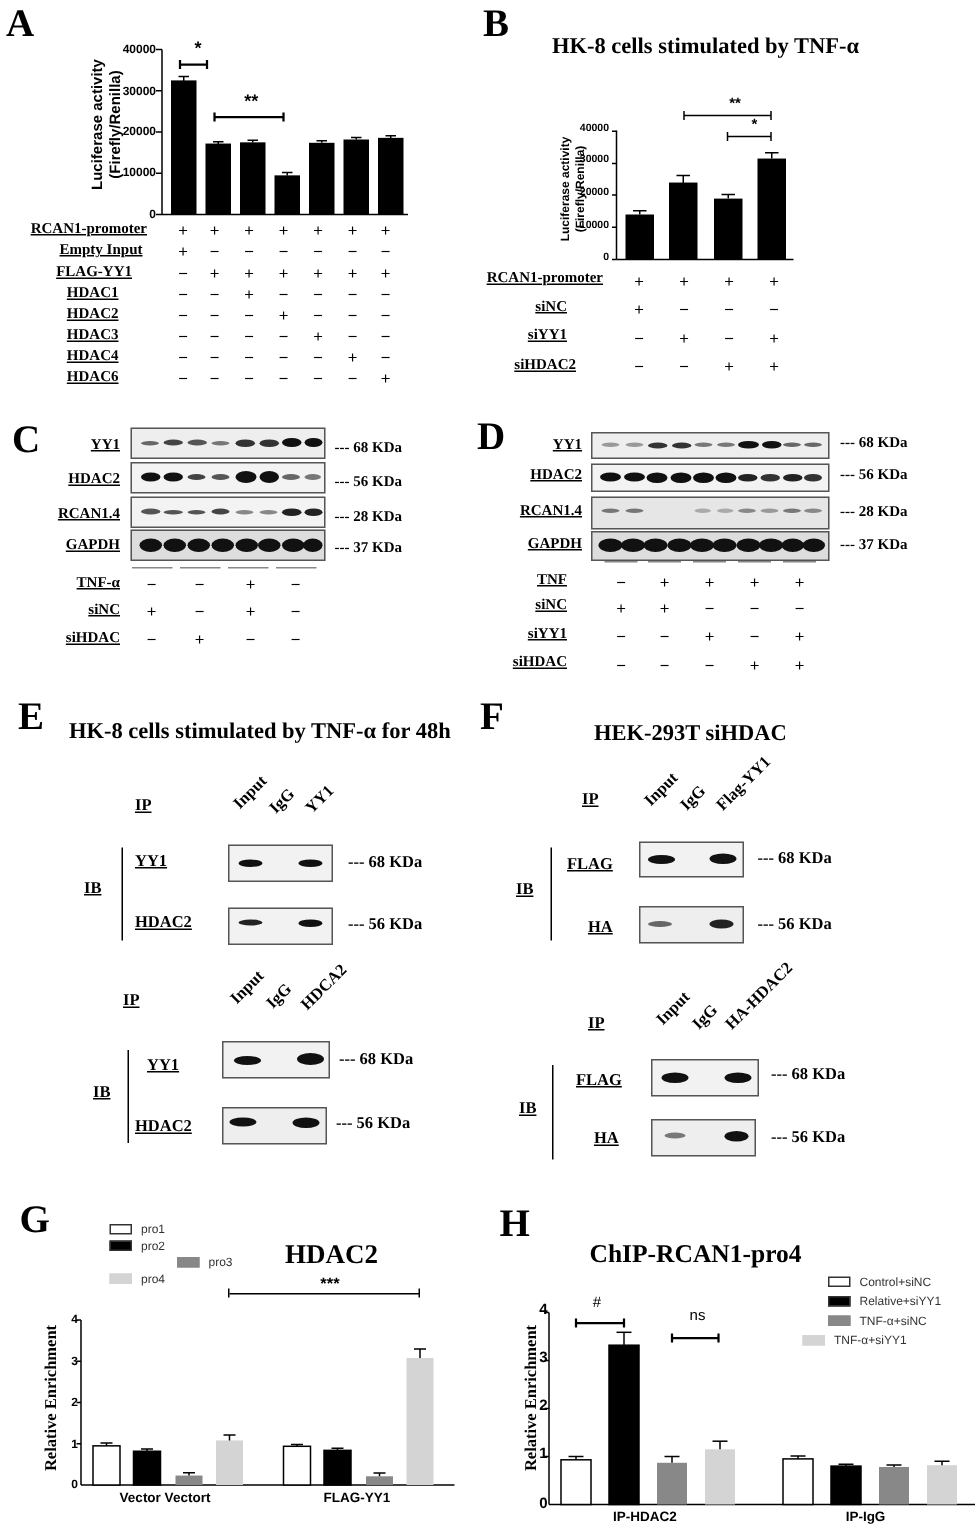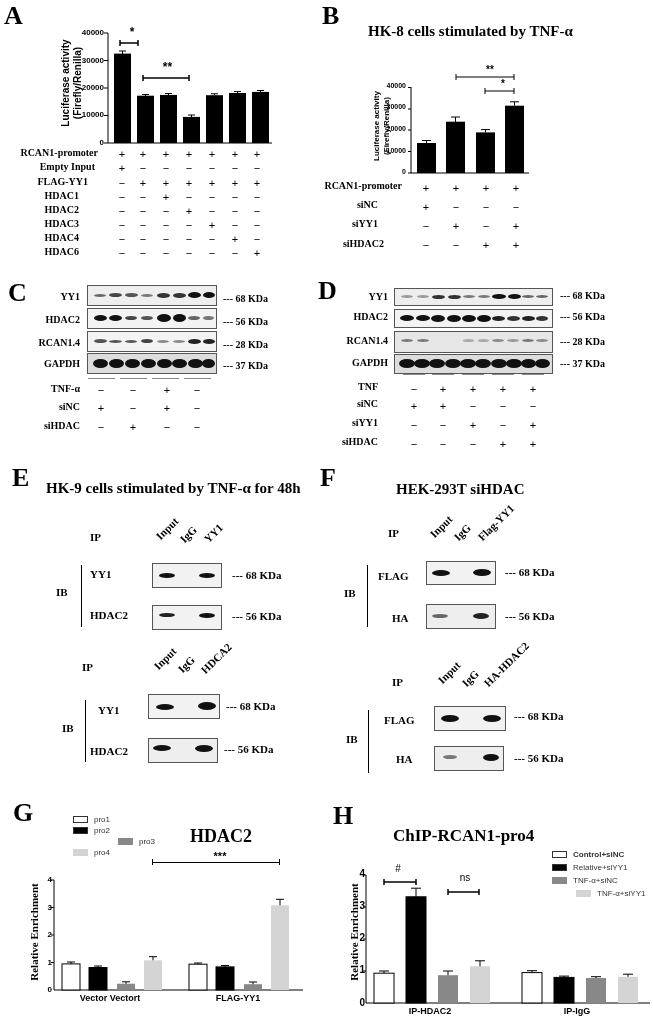--- a/index.html
+++ b/index.html
@@ -1,20 +1,20 @@
 <!DOCTYPE html>
 <html><head>
 <meta charset="utf-8">
 <style>
   html, body { margin:0; padding:0; background:#fff; }
   body { width:653px; height:1020px; position:relative; overflow:hidden; font-family:"Liberation Serif", serif; color:#000; }
   .abs { position:absolute; }
   .plabel { position:absolute; font-family:"Liberation Serif", serif; font-weight:bold; font-size:26px; line-height:26px; }
   .title { position:absolute; font-family:"Liberation Serif", serif; font-weight:bold; font-size:15px; white-space:nowrap; }
-  .rowlbl { position:absolute; font-family:"Liberation Serif", serif; font-weight:bold; font-size:10px; white-space:nowrap; text-align:right; }
+  .rowlbl { position:absolute; font-family:"Liberation Serif", serif; font-weight:bold; font-size:10px; white-space:nowrap; text-align:right;text-decoration:underline; }
   .sign { position:absolute; font-family:"Liberation Sans", sans-serif; font-size:11px; width:14px; text-align:center; line-height:12px; }
   .blot { position:absolute; border:1px solid #555; background:#eee; overflow:hidden; }
   .band { position:absolute; border-radius:50%; background:#111; }
   .kda { position:absolute; font-family:"Liberation Serif", serif; font-weight:bold; font-size:10px; white-space:nowrap; }
   .rot { position:absolute; font-family:"Liberation Serif", serif; font-weight:bold; font-size:11px; transform-origin:left bottom; transform:rotate(-45deg); white-space:nowrap; }
   .legend-item { position:absolute; font-family:"Liberation Sans", sans-serif; font-size:8px; white-space:nowrap; color:#333; }
   .swatch { display:inline-block; width:13px; height:5px; border:1px solid #333; margin-right:6px; vertical-align:middle; }
   .tick { position:absolute; font-family:"Liberation Sans", sans-serif; font-weight:bold; font-size:8px; text-align:right; width:40px; }
   .ylab { position:absolute; font-family:"Liberation Sans", sans-serif; font-weight:bold; font-size:9px; transform:rotate(-90deg); transform-origin:center; white-space:nowrap; text-align:center; }
   .ylab-serif { position:absolute; font-family:"Liberation Serif", serif; font-weight:bold; font-size:11px; transform:rotate(-90deg); transform-origin:center; white-space:nowrap; text-align:center; }
@@ -383,21 +383,21 @@
       <div class="sign" style="left: 407px; top: 438px;">−</div>
       <div class="sign" style="left: 436px; top: 438px;">−</div>
       <div class="sign" style="left: 466px; top: 438px;">−</div>
       <div class="sign" style="left: 496px; top: 438px;">+</div>
       <div class="sign" style="left: 526px; top: 438px;">+</div>
     </div>
 </div>
 
 <div>
   <div class="plabel" style="left:12px;top:465px;">E</div>
-  <div class="title" style="left:46px;top:480px;">HK-9 cells stimulated by TNF-α for 48h</div>
+  <div class="title" style="left:46px;top:480px;">HK-8 cells stimulated by TNF-α for 48h</div>
   <div class="rowlbl" style="left:90px;top:531px;width:24px;text-align:left;font-size:11px;">IP</div>
   <div class="rot" style="left:162px;top:530px;">Input</div>
   <div class="rot" style="left:186px;top:533px;">IgG</div>
   <div class="rot" style="left:210px;top:533px;">YY1</div>
   <div class="ibbar" style="left:81px;top:565px;height:62px;"></div>
   <div class="rowlbl" style="left:56px;top:586px;width:22px;text-align:left;font-size:11px;">IB</div>
   <div class="rowlbl" style="left:90px;top:568px;width:50px;text-align:left;font-size:11px;">YY1</div>
   <div class="rowlbl" style="left:90px;top:609px;width:50px;text-align:left;font-size:11px;">HDAC2</div>
   <div class="blot" style="left:152px;top:563px;width:68px;height:23px;background:#f2f2f2;">
     <div class="band" style="left:6px;top:9px;width:16px;height:5px;"></div>
@@ -531,24 +531,24 @@
     </g>
   </svg>
   <div class="xcat" style="left:60px;top:993px;width:100px;">Vector Vectort</div>
   <div class="xcat" style="left:188px;top:993px;width:100px;">FLAG-YY1</div>
 </div>
 
 <div>
   <div class="plabel" style="left:333px;top:803px;">H</div>
   <div class="title" style="left:393px;top:826px;font-size:17px;">ChIP-RCAN1-pro4</div>
   <div>
-    <div class="legend-item" style="left:552px;top:850px;font-weight:bold;"><span class="swatch" style="background:#fff;"></span><span>Control+siNC</span></div>
+    <div class="legend-item" style="left:552px;top:850px;"><span class="swatch" style="background:#fff;"></span><span>Control+siNC</span></div>
     <div class="legend-item" style="left:552px;top:863px;"><span class="swatch" style="background:#000;"></span><span>Relative+siYY1</span></div>
     <div class="legend-item" style="left:552px;top:876px;"><span class="swatch" style="background:#888;border-color:#888;"></span><span>TNF-α+siNC</span></div>
-    <div class="legend-item" style="left:576px;top:889px;"><span class="swatch" style="background:#d4d4d4;border-color:#d4d4d4;"></span><span>TNF-α+siYY1</span></div>
+    <div class="legend-item" style="left:535px;top:889px;"><span class="swatch" style="background:#d4d4d4;border-color:#d4d4d4;"></span><span>TNF-α+siYY1</span></div>
   </div>
   <div class="ylab-serif" style="left:300px;top:925px;width:110px;height:14px;">Relative Enrichment</div>
   <div class="tick" style="left:325px;top:868px;width:40px;font-size:10px;">4</div>
   <div class="tick" style="left:325px;top:900px;width:40px;font-size:10px;">3</div>
   <div class="tick" style="left:325px;top:932px;width:40px;font-size:10px;">2</div>
   <div class="tick" style="left:325px;top:964px;width:40px;font-size:10px;">1</div>
   <div class="tick" style="left:325px;top:997px;width:40px;font-size:10px;">0</div>
   <div class="sigtxt" style="left:392px;top:863px;width:12px;font-size:10px;font-weight:normal;">#</div>
   <div class="sigtxt" style="left:455px;top:872px;width:20px;font-size:10px;font-weight:normal;">ns</div>
   <svg class="abs" style="left:362px;top:870px;" width="292" height="140">

